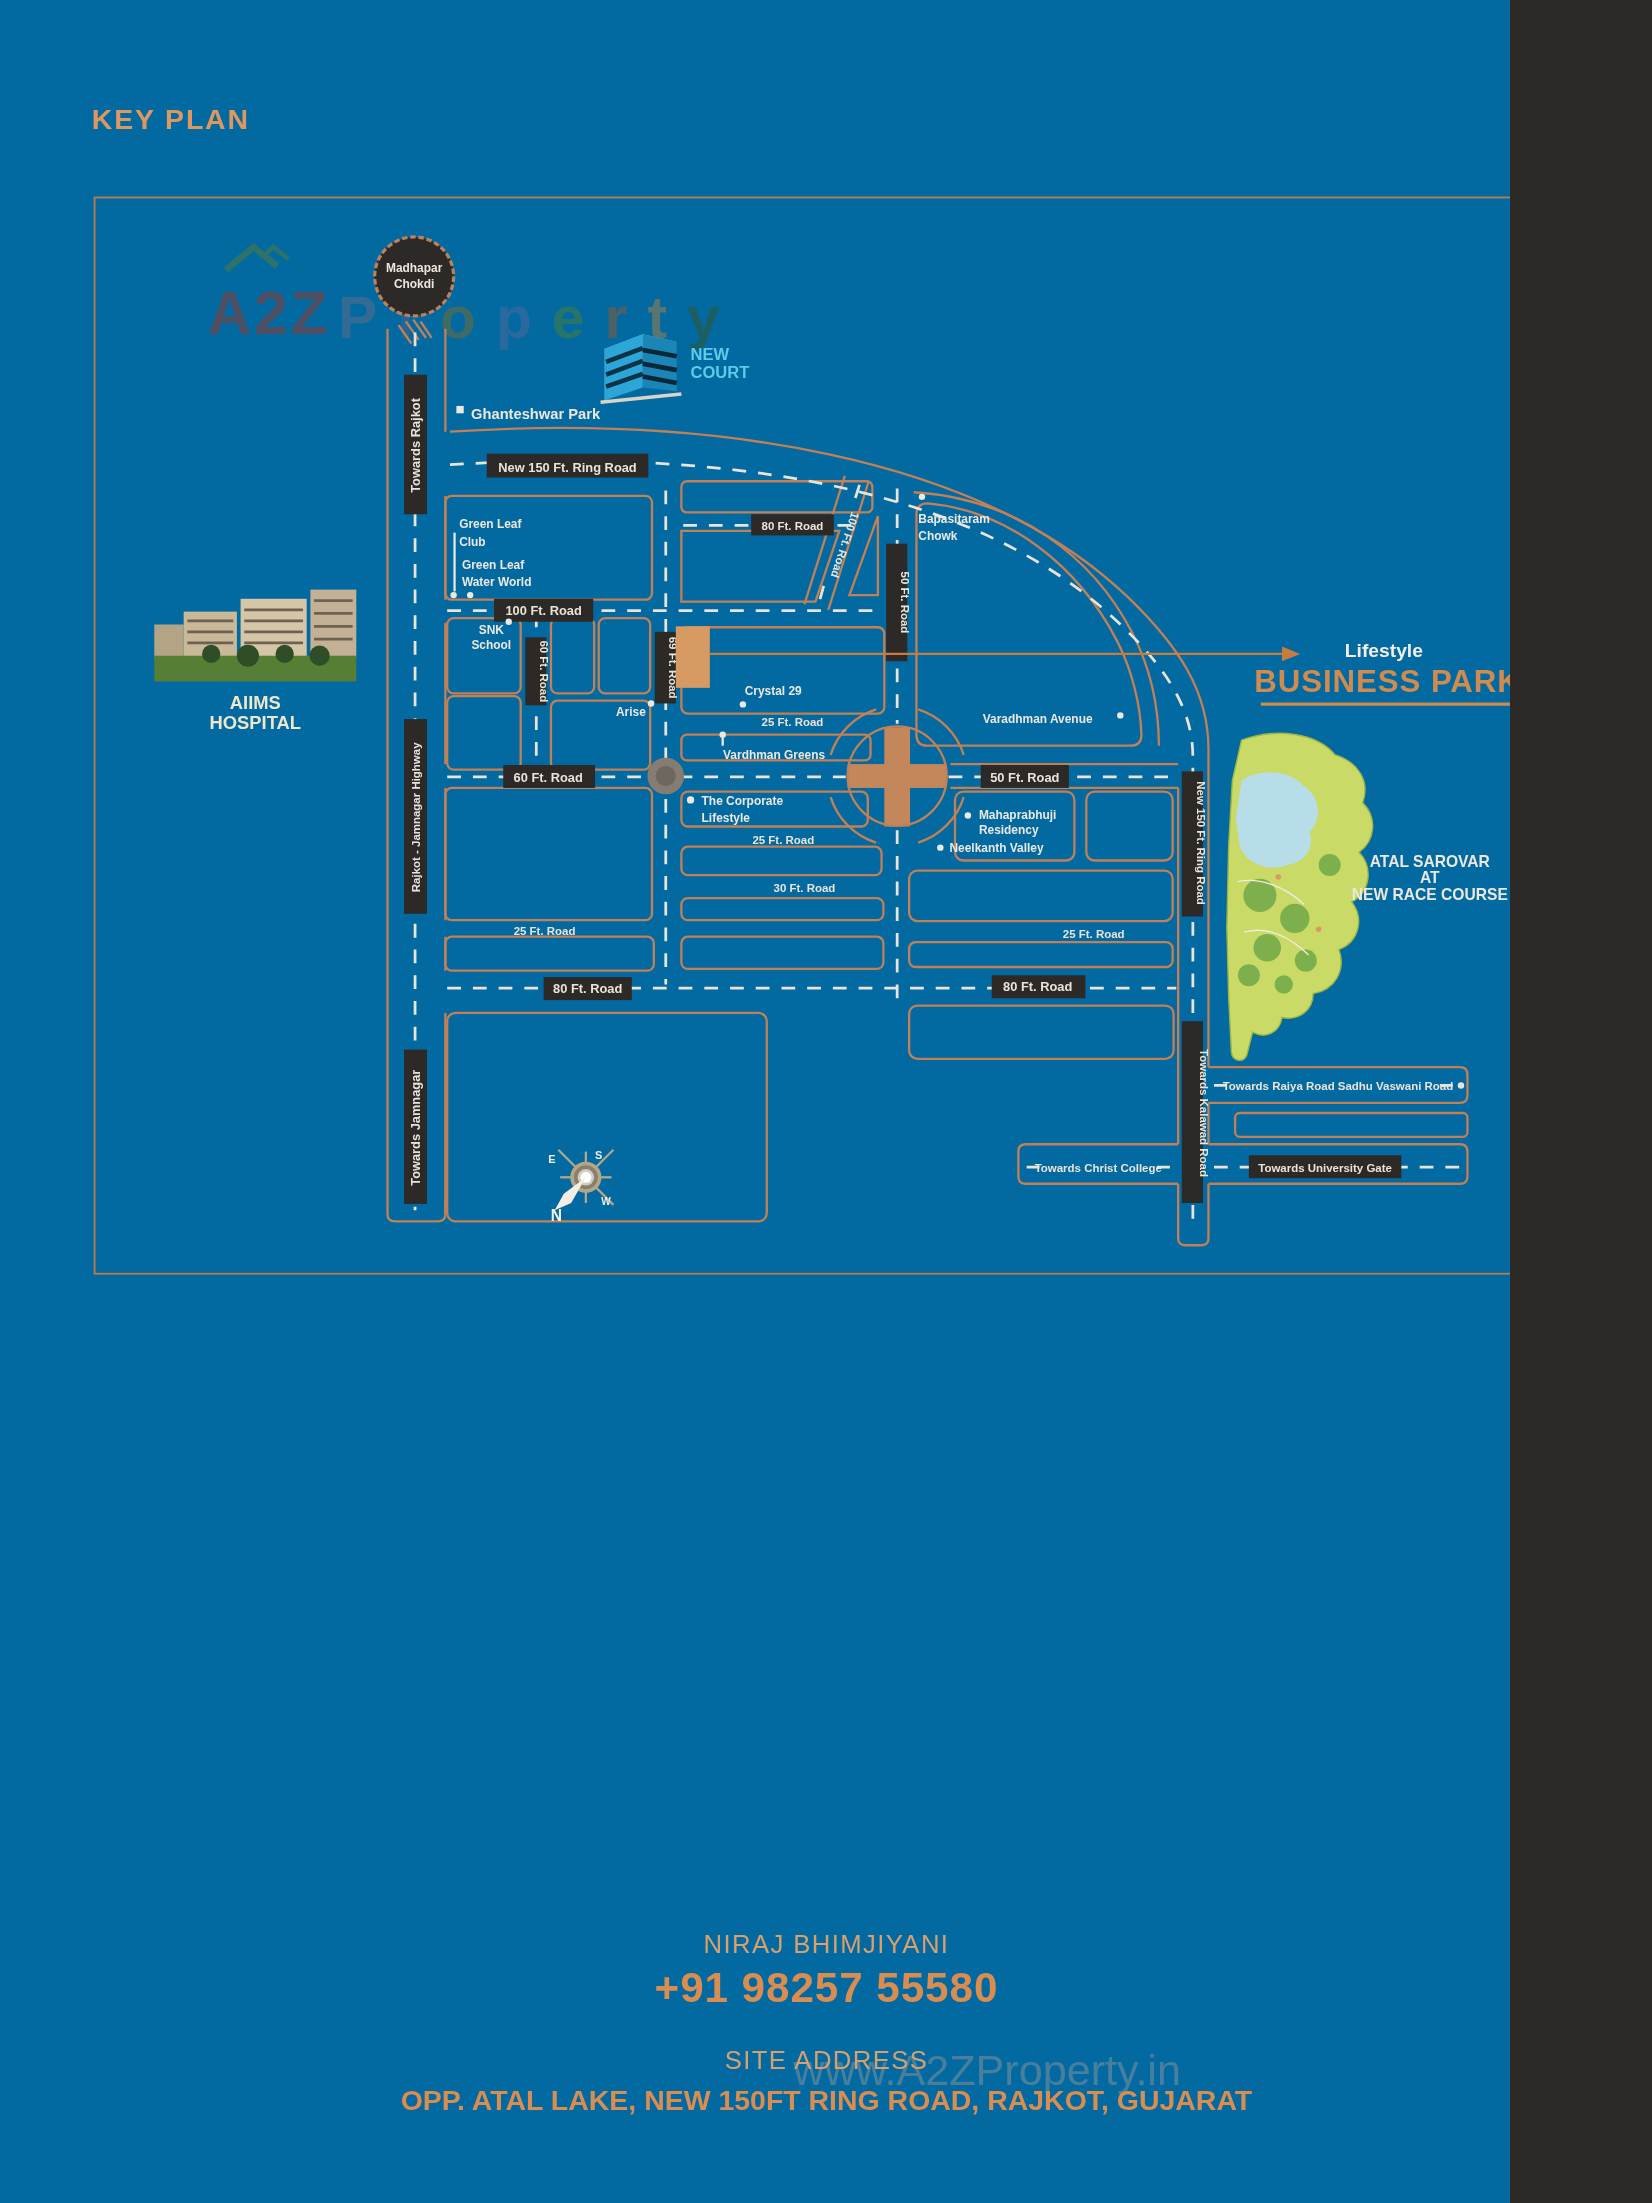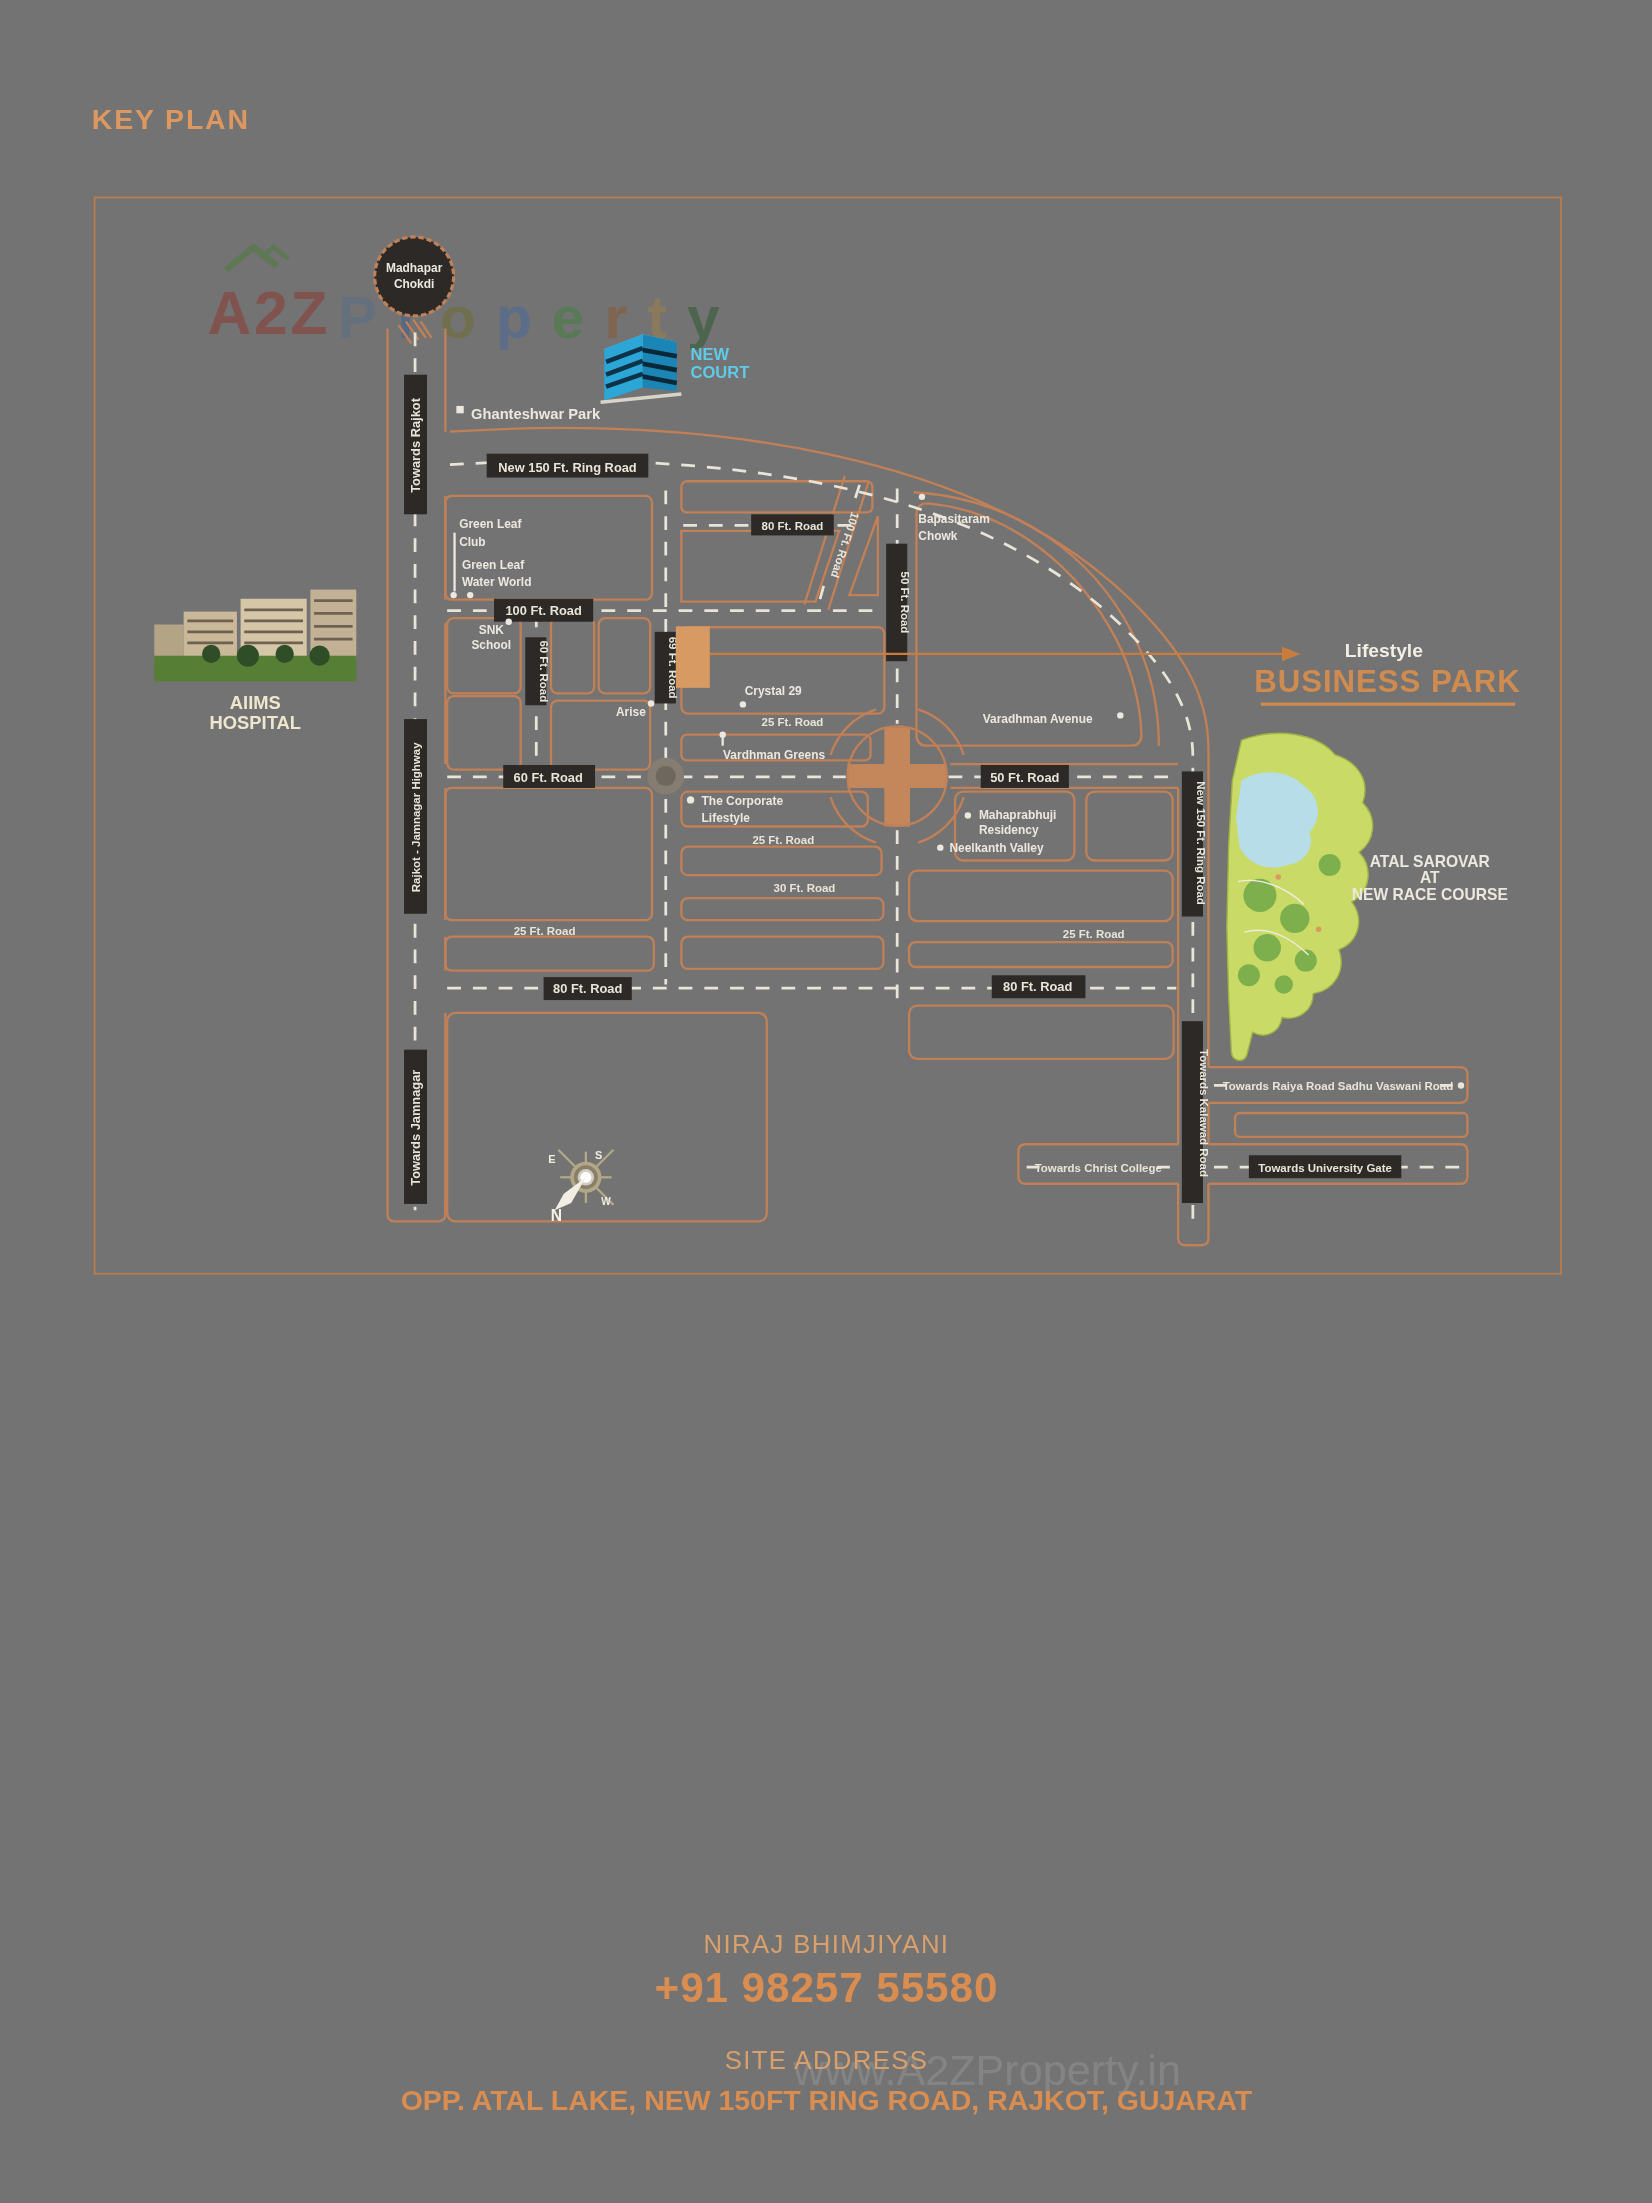--- a/index.html
+++ b/index.html
@@ -1,16 +1,16 @@
 <!DOCTYPE html>
 <html style="font-size:14.7px"><head>
 <meta charset="utf-8">
 <style>
   html,body{margin:0;padding:0;background:#2C2926;}
-  .page{position:relative;width:1652px;height:2204px;background:#737373;overflow:hidden;}
+  .page{position:relative;width:1510px;height:2204px;background:#0369a1;overflow:hidden;}
   svg{position:absolute;left:0;top:0;}
   text{font-family:"Liberation Sans",sans-serif;}
   .t-place{fill:#ECE8DF;font-weight:bold;font-size:15px;}
   .t-place-sm{fill:#ECE8DF;font-weight:bold;font-size:13px;}
   .t-road{fill:#E9E4D8;font-weight:bold;font-size:14px;}
   .t-road-sm{fill:#E9E4D8;font-weight:bold;font-size:12.5px;}
   .tan{stroke:#C28057;stroke-width:2.5;fill:none;}
   .dash{stroke:#E9E4D8;stroke-width:3;fill:none;stroke-dasharray:15 13;}
   .lblbg{fill:#2C2926;}
 </style>

